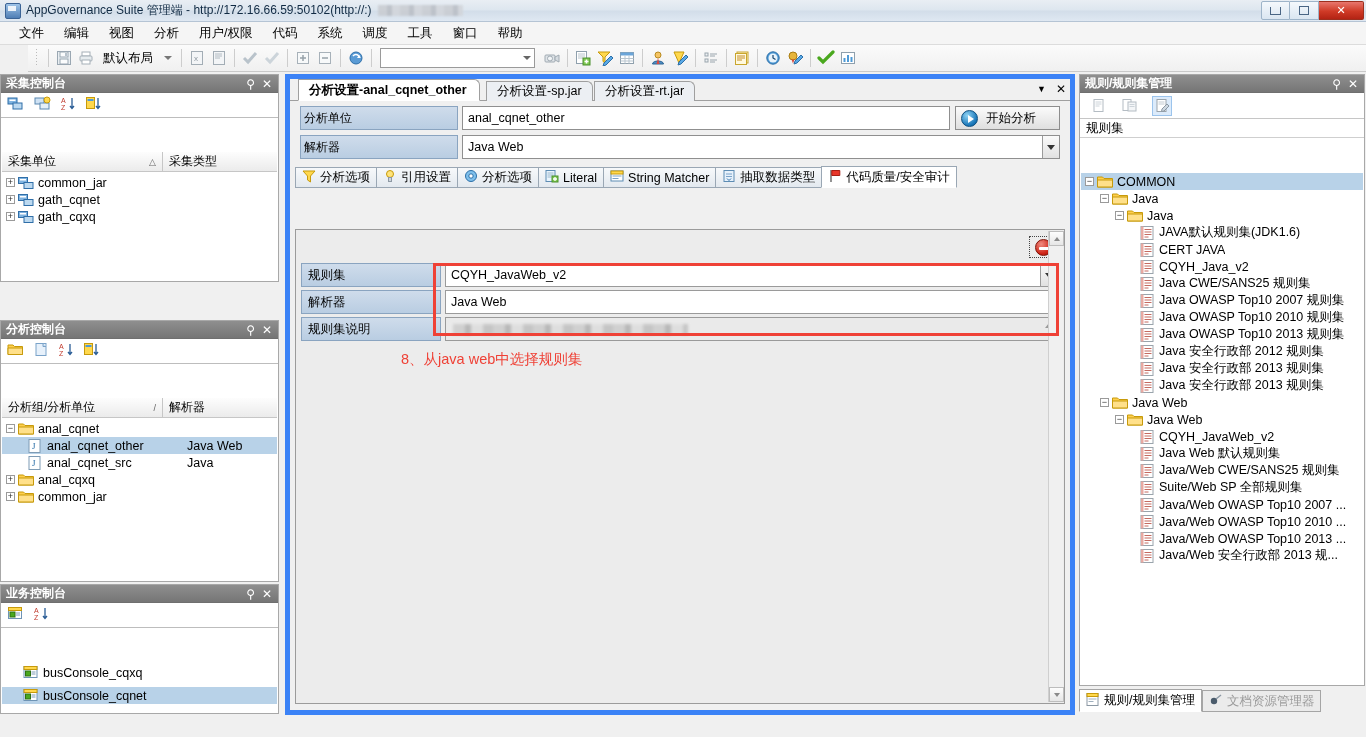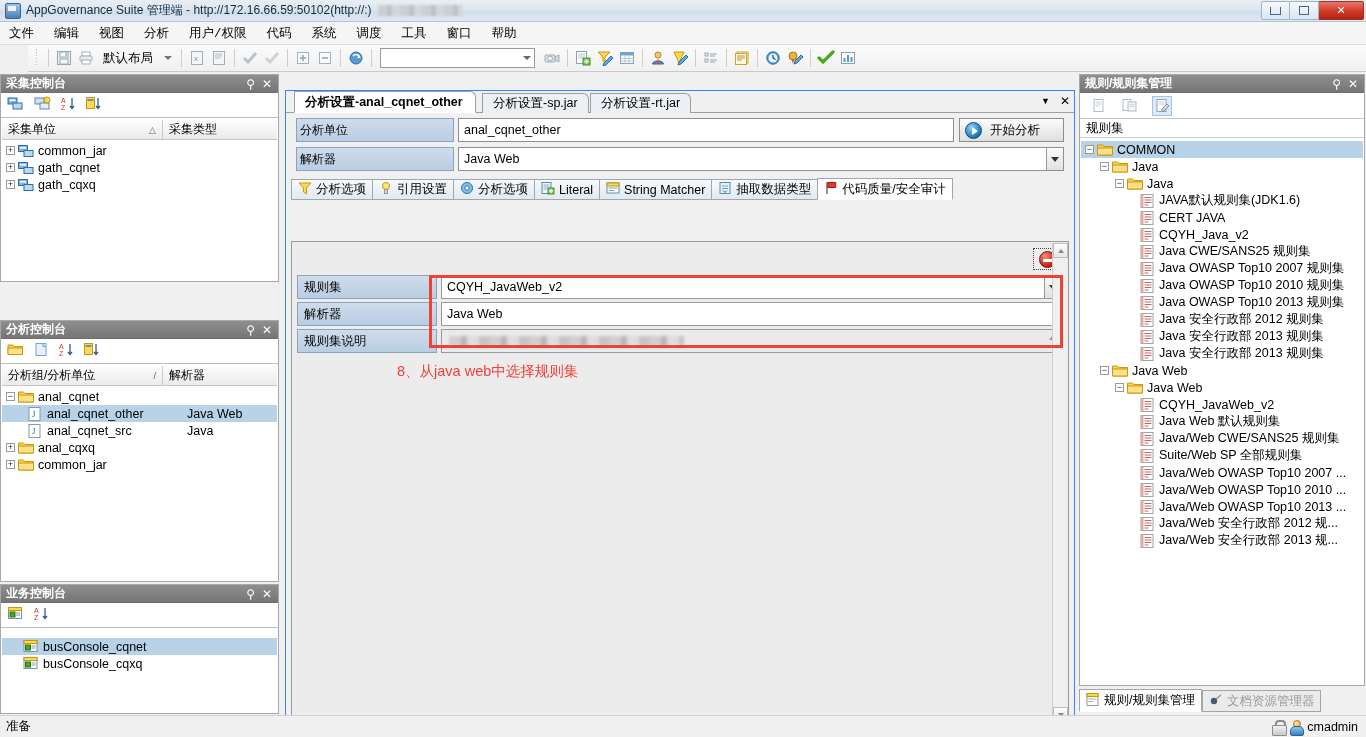--- a/index.html
+++ b/index.html
@@ -49,21 +49,21 @@
     background: linear-gradient(to bottom,#e8776d,#cf3a26 55%,#b32314);
     color:#fff; border-color:#9d2f1e; font-weight:bold;
   }
   .wbtn .minglyph { display:block; width:11px; height:8px; border:1px solid #4a6584; border-top:none; }
   .wbtn .maxglyph { display:block; width:10px; height:9px; border:1px solid #4a6584; }
 
   
   .menubar {
     position:absolute; left:0; top:22px; width:1366px; height:23px;
     background:#f5f5f5; border-bottom:1px solid #dcdcdc;
-    display:flex; align-items:center; gap:2px;font-family:Liberation Mono, monospace;
+    display:flex; align-items:center; padding-left:10px; gap:2px;
   }
   .menu-item { padding: 3px 9px; font-size:12.5px; color:#000; cursor:default; white-space:nowrap;}
 
   
   .toolbar {
     position:absolute; left:0; top:45px; width:1366px; height:27px;
     background: linear-gradient(to bottom,#fbfbfb,#f0f0f0);
     border-bottom:1px solid #c9c9c9;
     display:flex; align-items:center; padding-left:3px;margin-left:28px;
   }
@@ -90,21 +90,21 @@
     height:18px; background: linear-gradient(to bottom,#8f8f8f,#757575);
     color:#fff; font-size:12px; font-weight:bold; display:flex; align-items:center;
     padding-left:5px; border-bottom:1px solid #6f6f6f;
   }
   .panel-title .ptools { margin-left:auto; display:flex; align-items:center; gap:7px; padding-right:6px; }
   .pin, .pclose { color:#fff; font-size:12px; font-weight:bold; line-height:1; cursor:default; }
   .panel-toolbar {
     height:25px; background:#fff; border-bottom:1px solid #bdbdbd;
     display:flex; align-items:center; padding-left:6px; gap:10px;
   }
-  .panel-body { position:absolute; left:1px; right:1px; bottom:1px; overflow:hidden; background:#fff; }
+  .panel-body { position:absolute; left:1px; right:1px; bottom:1px; overflow:hidden; background:#fff;margin-top:32px; }
   .cols {
     height:20px; background: linear-gradient(to bottom,#fdfdfd,#ebebeb);
     border-bottom:1px solid #c6c6c6; display:flex; align-items:center; font-size:12px;
   }
   .col { padding-left:6px; position:relative; height:100%; display:flex; align-items:center; }
   .col + .col { border-left:1px solid #c6c6c6; }
   .col .sortmark { position:absolute; right:6px; font-size:9px; color:#666; }
 
   .tree { font-size:12.5px; padding-top:2px; }
   .trow { height:17px; display:flex; align-items:center; white-space:nowrap; padding-left:4px; }
@@ -115,22 +115,22 @@
   }
   .spacer { display:inline-block; flex:none; }
   .dots { width:9px; height:17px; flex:none;
     background-image: radial-gradient(#999 40%, transparent 41%);
     background-size:2px 2px; background-position:4px 0; background-repeat:repeat-y;}
   .ic { width:16px;height:14px;margin-right:4px;flex:none;display:block;}
   .tlabel { overflow:hidden; text-overflow:ellipsis; }
   .tcol2 { margin-left:auto; padding-right:0; }
 
   
-  .center { position:absolute; left:285px; top:90px; width:790px; height:641px; background:#f0f0f0;
-            border:1px solid #3b82f6; }
+  .center { position:absolute; left:285px; top:74px; width:790px; height:641px; background:#f0f0f0;
+            border:5px solid #3b82f6; }
   .tabstrip { position:relative; height:22px; background:#f0f0f0; border-bottom:1px solid #9f9f9f; }
   .etab {
     position:absolute; top:2px; height:20px; display:flex; align-items:center;
     padding:0 10px; font-size:12.5px; background:#eceff3;
     border:1px solid #9f9f9f; border-bottom:none; border-radius:0 6px 0 0;
   }
   .etab.active { background:#fff; font-weight:bold; top:0; height:22px; border-bottom:1px solid #fff; z-index:3;}
   .tab-right { position:absolute; right:4px; top:3px; display:flex; gap:10px; align-items:center; font-size:12px;}
 
   .formrow { display:flex; align-items:center; height:24px; margin: 5px 10px 0 10px; }
@@ -670,42 +670,42 @@
       <span>
         <svg width="15" height="15" viewBox="0 0 15 15">
             <text x="0" y="7" font-size="7" fill="#c0392b" font-family="Liberation Sans">A</text>
             <text x="0" y="14" font-size="7" fill="#c0392b" font-family="Liberation Sans">Z</text>
             <path d="M11 2 v10 M9 10 l2 2.5 l2 -2.5" stroke="#2a5d96" stroke-width="1.3" fill="none"></path>
           </svg>
       </span>
     </div>
     <div class="panel-body" style="top:45px;">
       <div class="tree">
+        <div class="trow">
+          <span class="spacer" style="width:8px"></span>
+          <span class="dots"></span>
+          <span class="ic"><svg width="16" height="14" viewBox="0 0 16 14">
+                <rect x="1" y="0.5" width="13" height="11" fill="#fff" stroke="#6f94b5"></rect>
+                <rect x="1" y="0.5" width="13" height="3" fill="#ffd84d" stroke="#c79a0b"></rect>
+                <rect x="2.5" y="5" width="5" height="5" fill="#4aa81e" stroke="#2d7012"></rect>
+                <path d="M8.5 6 h4 M8.5 8 h4" stroke="#7f9cb5"></path>
+              </svg></span>
+          <span class="tlabel">busConsole_cqxq</span>
+        </div>
         <div class="trow sel" style="margin-top:6px">
           <span class="spacer" style="width:8px"></span>
           <span class="dots"></span>
           <span class="ic"><svg width="16" height="14" viewBox="0 0 16 14">
                 <rect x="1" y="0.5" width="13" height="11" fill="#fff" stroke="#6f94b5"></rect>
                 <rect x="1" y="0.5" width="13" height="3" fill="#ffd84d" stroke="#c79a0b"></rect>
                 <rect x="2.5" y="5" width="5" height="5" fill="#4aa81e" stroke="#2d7012"></rect>
                 <path d="M8.5 6 h4 M8.5 8 h4" stroke="#7f9cb5"></path>
               </svg></span>
           <span class="tlabel">busConsole_cqnet</span>
         </div>
-        <div class="trow">
-          <span class="spacer" style="width:8px"></span>
-          <span class="dots"></span>
-          <span class="ic"><svg width="16" height="14" viewBox="0 0 16 14">
-                <rect x="1" y="0.5" width="13" height="11" fill="#fff" stroke="#6f94b5"></rect>
-                <rect x="1" y="0.5" width="13" height="3" fill="#ffd84d" stroke="#c79a0b"></rect>
-                <rect x="2.5" y="5" width="5" height="5" fill="#4aa81e" stroke="#2d7012"></rect>
-                <path d="M8.5 6 h4 M8.5 8 h4" stroke="#7f9cb5"></path>
-              </svg></span>
-          <span class="tlabel">busConsole_cqxq</span>
-        </div>
       </div>
     </div>
   </div>
 
   <div class="center">
     <div class="tabstrip">
       <div class="etab active" style="left:8px; min-width:182px;">
         <span>分析设置-anal_cqnet_other</span>
       </div>
       <div class="etab" style="left:196px;">
@@ -1096,30 +1096,20 @@
             <span class="tlabel">Java/Web OWASP Top10 2013 ...</span>
           </div>
           <div class="trow">
             <span class="spacer" style="width:45px"></span>
             <span class="dots"></span>
             <span class="ic"><svg width="16" height="14" viewBox="0 0 16 14">
                 <rect x="2" y="0.5" width="12" height="13" fill="#fff" stroke="#9aa4ac"></rect>
                 <rect x="2" y="0.5" width="2.5" height="13" fill="#e8a9a2"></rect>
                 <path d="M5.5 3.5h7 M5.5 6h7 M5.5 8.5h7 M5.5 11h4" stroke="#c46a60"></path>
               </svg></span>
-            <span class="tlabel">Java/Web 安全行政部 2012 规...</span>
-          </div>
-          <div class="trow">
-            <span class="spacer" style="width:45px"></span>
-            <span class="dots"></span>
-            <span class="ic"><svg width="16" height="14" viewBox="0 0 16 14">
-                <rect x="2" y="0.5" width="12" height="13" fill="#fff" stroke="#9aa4ac"></rect>
-                <rect x="2" y="0.5" width="2.5" height="13" fill="#e8a9a2"></rect>
-                <path d="M5.5 3.5h7 M5.5 6h7 M5.5 8.5h7 M5.5 11h4" stroke="#c46a60"></path>
-              </svg></span>
             <span class="tlabel">Java/Web 安全行政部 2013 规...</span>
           </div>
         </div>
     </div>
   </div>
 
   <div class="rp-tabs">
     <div class="rptab active">
       <span><svg width="14" height="13" viewBox="0 0 14 13">
             <rect x="1" y="0.5" width="11" height="12" fill="#fff" stroke="#8b98a4"></rect>
@@ -1130,28 +1120,20 @@
     </div>
     <div class="rptab dim">
       <span><svg width="14" height="13" viewBox="0 0 14 13">
             <circle cx="5" cy="8" r="3.2" fill="#4a5b6b"></circle>
             <path d="M7 6 l5 -4" stroke="#8b98a4" stroke-width="1.4"></path>
           </svg></span>
       <span>文档资源管理器</span>
     </div>
   </div>
 
-  <div class="statusbar">
-    <span>准备</span>
-    <span class="status-user">
-      <span class="lockicon"></span>
-      <span class="usericon"></span>
-      <span>cmadmin</span>
-    </span>
-  </div>
 
   <div style="position:absolute; left:0; top:46px; width:330px; height:25px; display:flex; align-items:center; padding-left:4px; background:transparent;">
   </div>
 
 </div>
 
 <div style="position:absolute; left:40px; top:48px; width:160px; height:21px; display:flex; align-items:center; pointer-events:none;">
 </div>
 
 </body></html>

